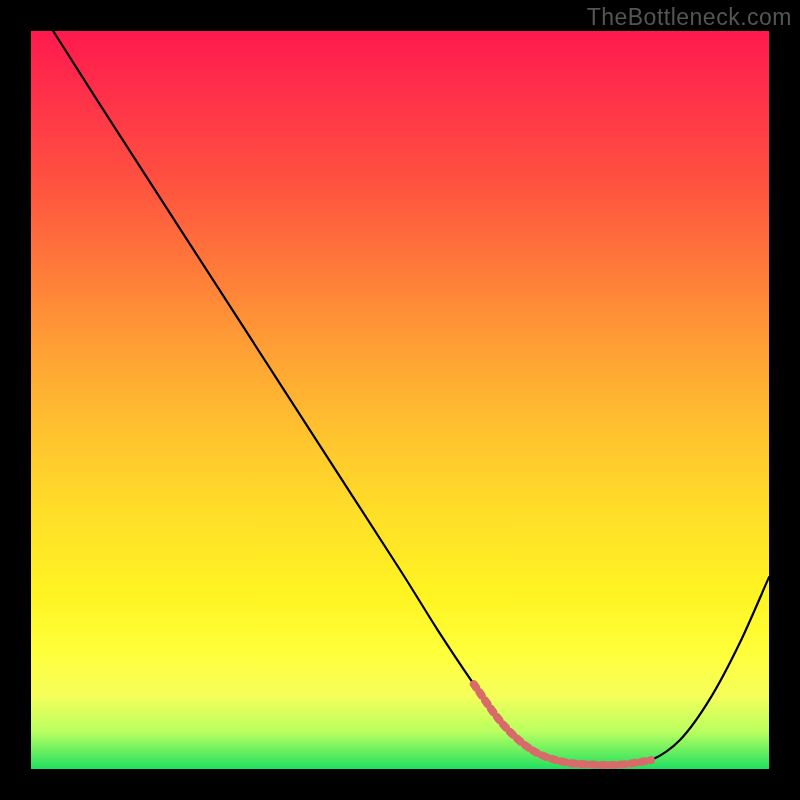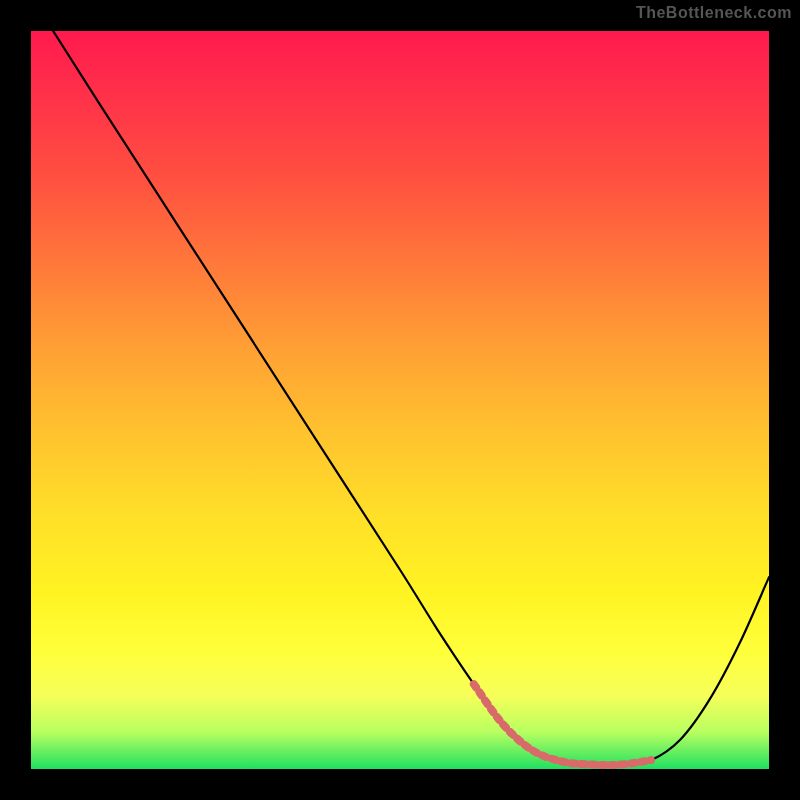--- a/index.html
+++ b/index.html
@@ -8,22 +8,22 @@
     position: relative;
     width: 800px;
     height: 800px;
     background: #000;
   }
   .watermark {
     position: absolute;
     top: 4px;
     right: 8px;
     color: #555;
-    font-size: 16px;
-    font-weight: 700;
+    font-size: 23px;
+    font-weight: 400;
     letter-spacing: 0.5px;
     z-index: 5;
   }
   .plot-area {
     position: absolute;
     left: 31px;
     top: 31px;
     width: 738px;
     height: 738px;
     background: linear-gradient(to bottom,

